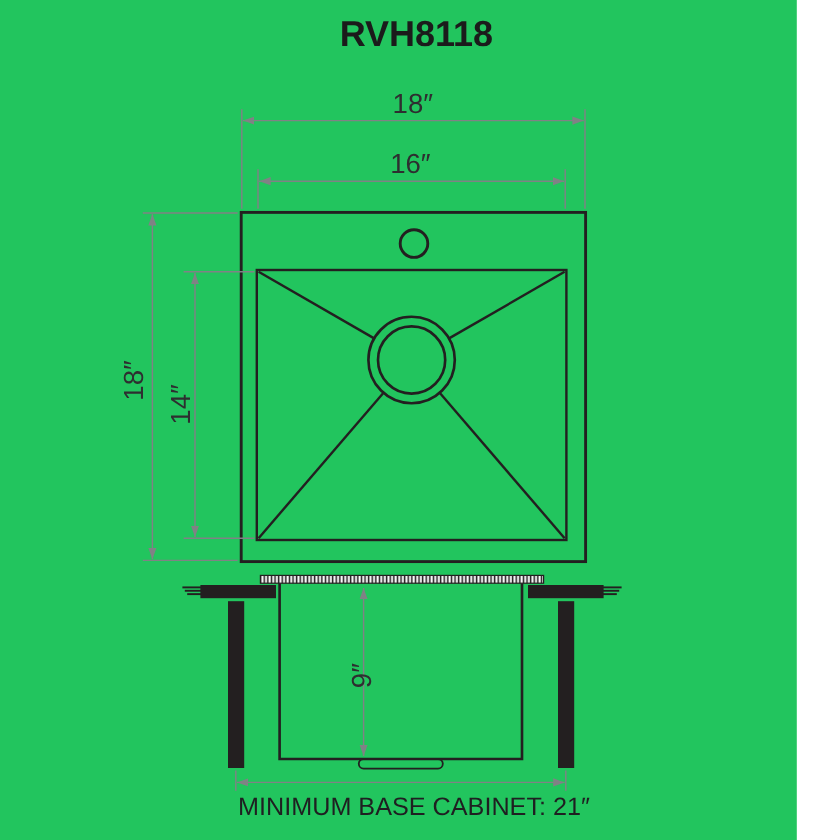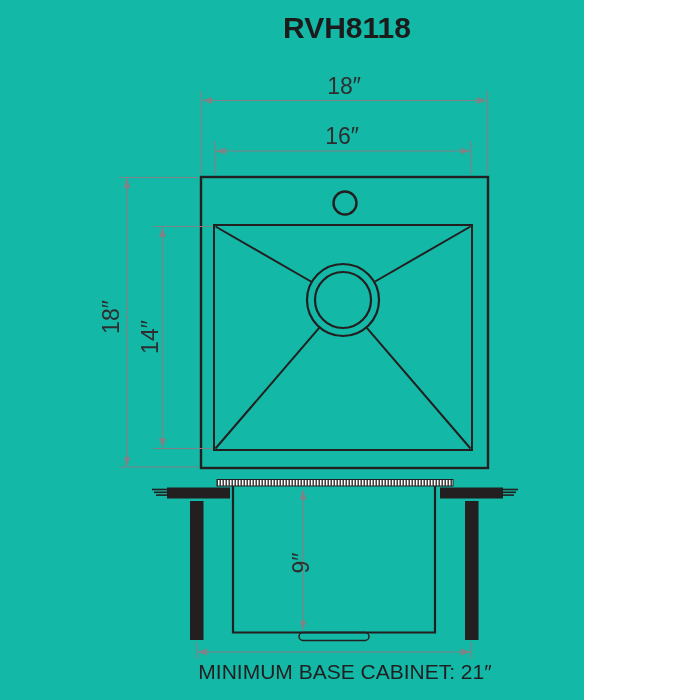--- a/index.html
+++ b/index.html
@@ -1,16 +1,16 @@
 <!DOCTYPE html>
 <html><head>
 <meta charset="utf-8">
 <style>
   html,body{margin:0;padding:0;background:#ffffff;}
-  .page{position:relative;width:584px;height:700px;background:#14b8a6;overflow:hidden;
+  .page{position:relative;width:664px;height:700px;background:#22c55e;overflow:hidden;
         font-family:"Liberation Sans", sans-serif;}
   svg{position:absolute;left:0;top:0;}
   .obj{stroke:#231f20;fill:none;}
   .objfill{fill:#231f20;stroke:none;}
   .dim{stroke:#808285;fill:none;stroke-width:1.2;}
   .dimtext{fill:#2e2e30;font-size:23px;font-family:"Liberation Sans", sans-serif;}
   .titletext{fill:#1b1b1b;font-size:30px;font-weight:bold;font-family:"Liberation Sans", sans-serif;}
   .footertext{fill:#1f1f21;font-size:21px;font-family:"Liberation Sans", sans-serif;}
 </style>
 </head>

